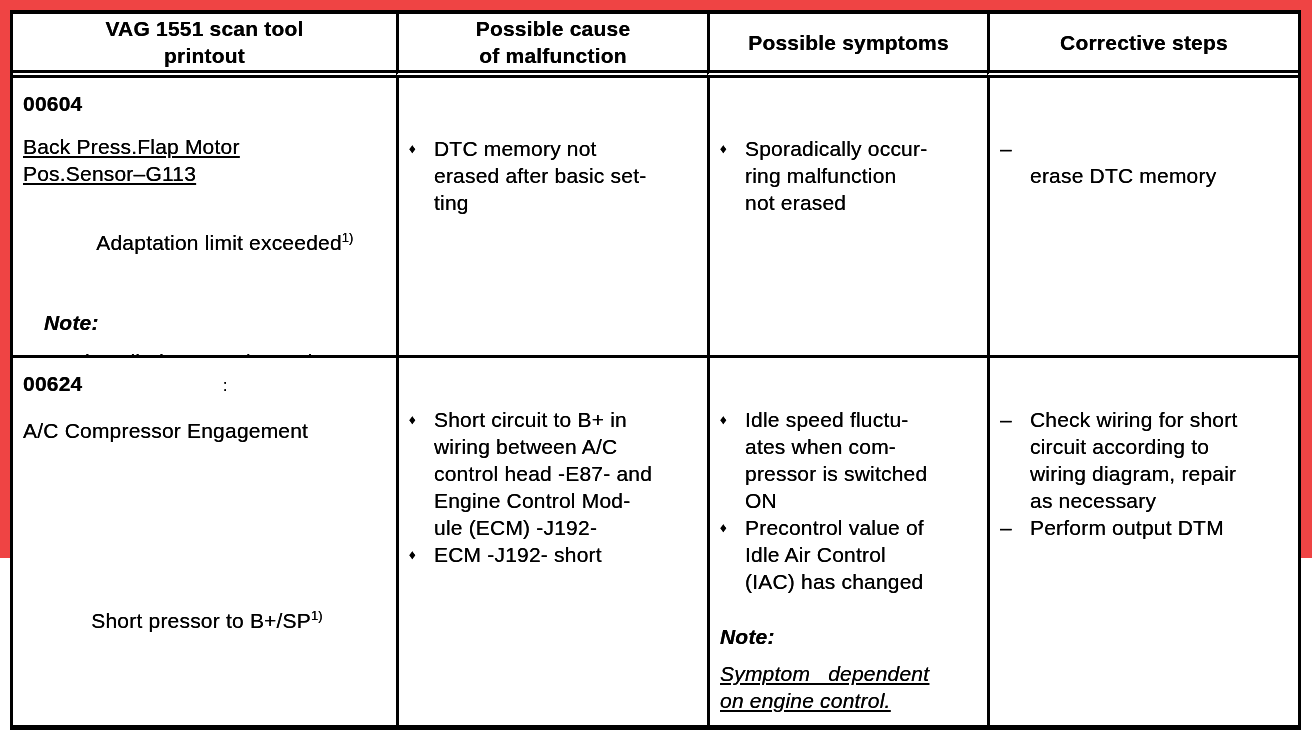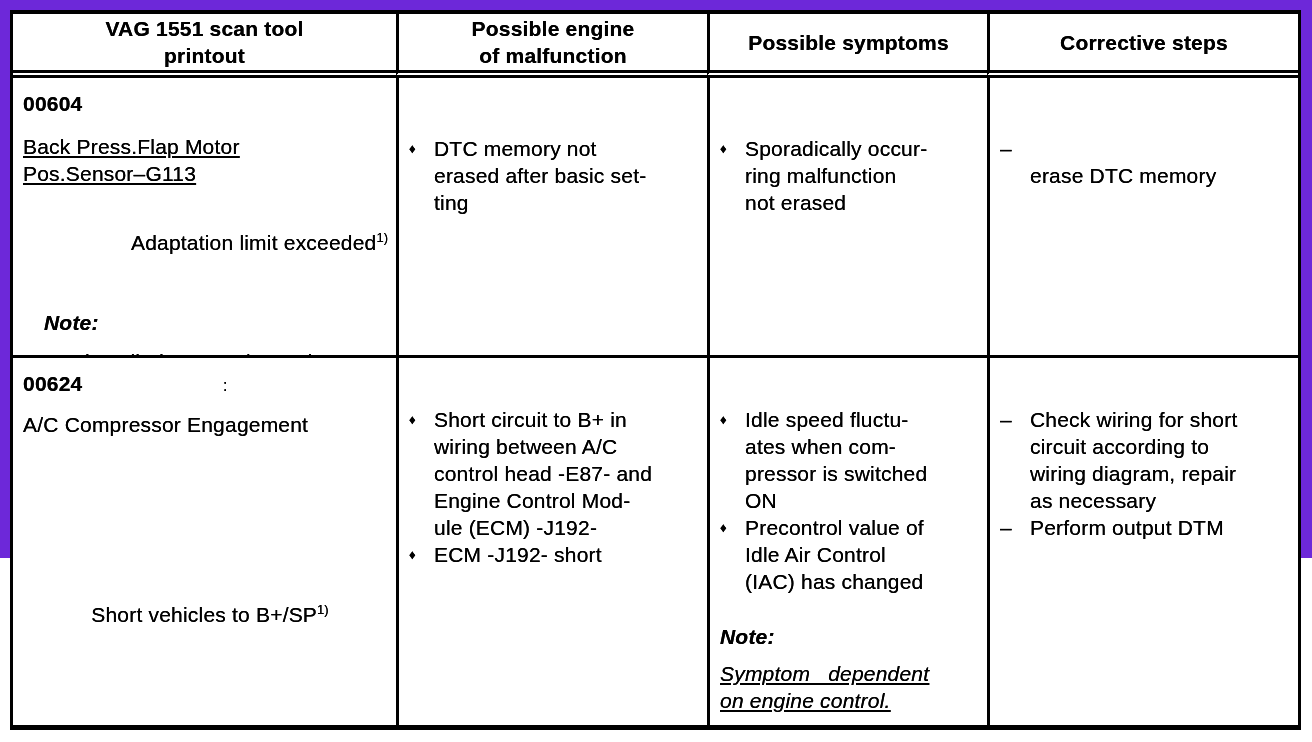--- a/index.html
+++ b/index.html
@@ -1,17 +1,17 @@
 <!DOCTYPE html>
 <html><head>
 <meta charset="utf-8">
 <style>
   html,body{margin:0;padding:0;background:#ffffff;width:1312px;height:742px;overflow:hidden;}
   body{font-family:"Liberation Sans","DejaVu Sans",sans-serif;color:#000;}
-  .page{position:absolute;left:0;top:0;width:1312px;height:558px;background:#6d28d9;}
+  .page{position:absolute;left:0;top:0;width:1312px;height:558px;background:#ef4444;}
   .dtc-table{
     position:absolute;left:10px;top:10px;width:1291px;height:720px;
     box-sizing:border-box;
     border-style:solid;border-color:#000;border-width:4px 3px 5px 3px;
     display:grid;
     grid-template-columns:383px 311px 280px 1fr;
     grid-template-rows:64px 280px 1fr;
     background:#fff;
     font-size:21px;line-height:27px;letter-spacing:0.2px;
     text-shadow:0 0 0.6px #000; 
@@ -25,36 +25,36 @@
   .code{font-weight:700;position:relative;}
   .artifact{position:absolute;left:200px;top:2px;font-weight:400;font-size:16px;}
   .it{font-style:italic;text-decoration:underline;}
   .note-label{font-weight:700;font-style:italic;}
   sup{font-size:13px;line-height:0;vertical-align:super;letter-spacing:0;}
   .li{display:flex;align-items:flex-start;}
   .li .b{flex:none;width:25px;font-size:13px;line-height:27px;}
   .li.dash .b{width:30px;font-size:21px;}
   .li .t{white-space:pre-wrap;}
   
-  .mt10{margin-top:10px;}.mt12{margin-top:12px;}.mt14{margin-top:14px;}
+  .mt10{margin-top:10px;}.mt12{margin-top:12px;}.mt14{margin-top:20px;}
   .mt15{margin-top:15px;}.mt16{margin-top:16px;text-decoration:underline;}.mt26{margin-top:26px;}
   .mt27{}.mt28{margin-top:28px;}.mt36{margin-top:36px;}
   .mt45{margin-top:45px;}.mt136{margin-top:136px;}
-  .ind20{margin-left:20px;}.ind21{margin-left:21px;}.ind25{margin-left:25px;text-align:right;}
+  .ind20{margin-left:20px;}.ind21{margin-left:21px;}.ind25{margin-left:25px;}
   .ind30{padding-left:30px;}
 </style>
 </head>
 <body>
 
 <div class="page">
   <div class="dtc-table">
 
     <div class="cell first hdr">VAG 1551 scan tool
 printout</div>
-    <div class="cell hdr">Possible engine
+    <div class="cell hdr">Possible cause
 of malfunction</div>
     <div class="cell hdr">Possible symptoms</div>
     <div class="cell hdr">Corrective steps</div>
 
     <div class="cell first r1">
       <div class="code">
         <span>00604</span>
       </div>
       <div class="blk mt16">Back Press.Flap Motor
 Pos.Sensor–G113</div>
@@ -91,21 +91,21 @@
       <div class="blk mt27 ind30">erase DTC memory</div>
     </div>
 
     <div class="cell first">
       <div class="code">
         <span>00624</span>
         <span class="artifact">:</span>
       </div>
       <div class="blk mt14">A/C Compressor Engagement</div>
       <div class="blk mt136 ind20">
-        <span>Short vehicles to B+/SP</span><sup>1)</sup>
+        <span>Short pressor to B+/SP</span><sup>1)</sup>
       </div>
     </div>
 
     <div class="cell">
       <div class="li mt36">
         <span class="b">♦</span>
         <span class="t">Short circuit to B+ in
 wiring between A/C
 control head -E87- and
 Engine Control Mod-

